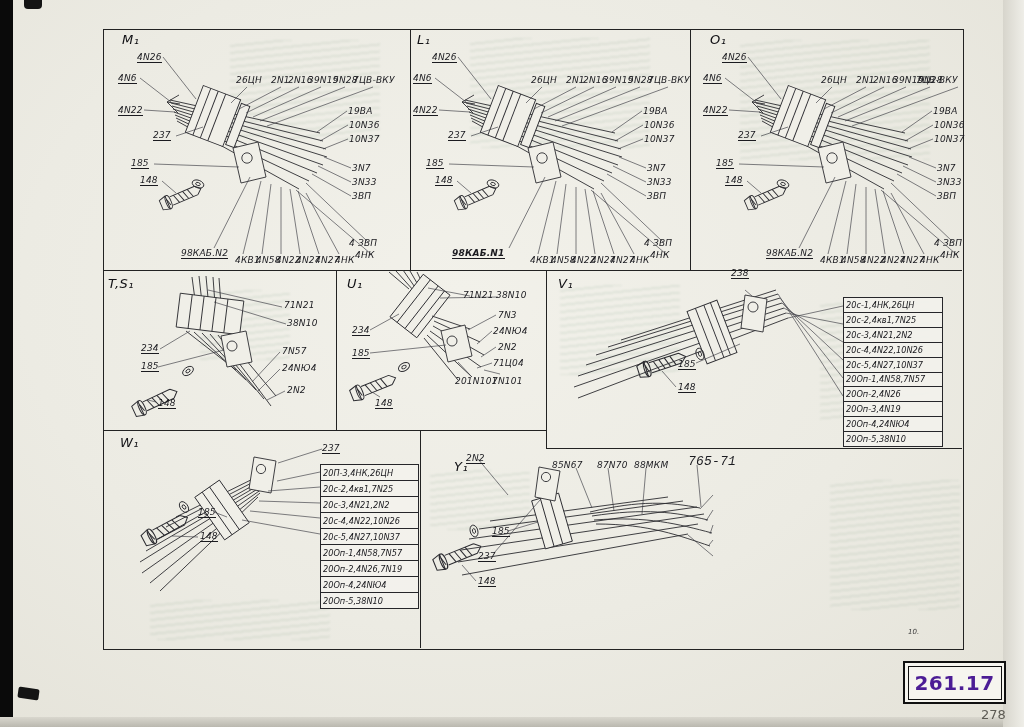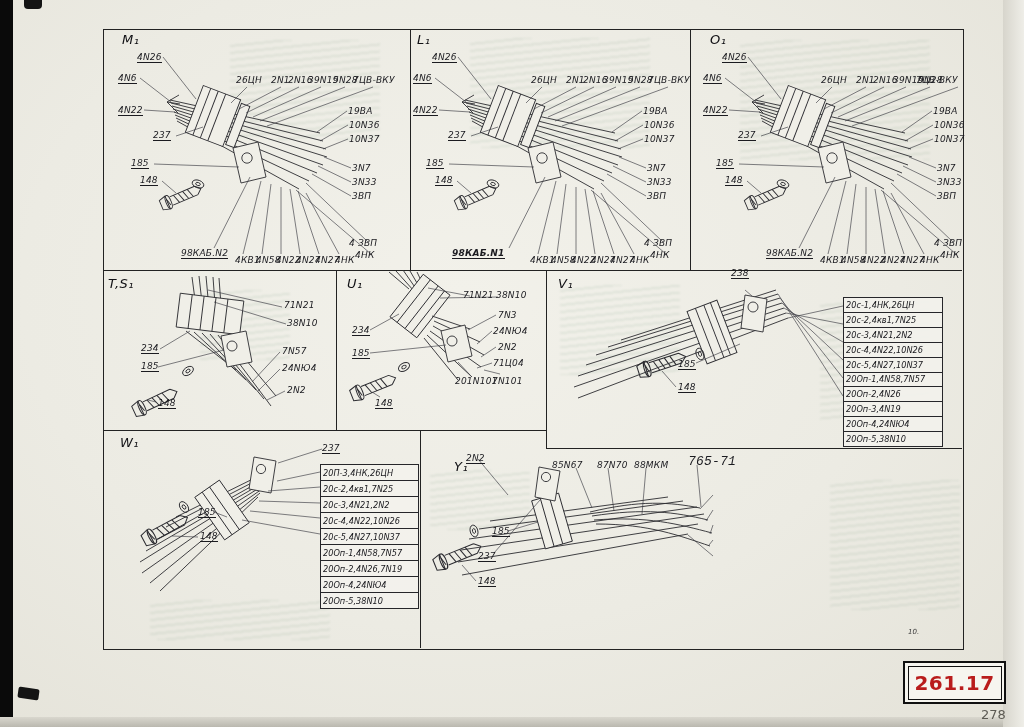--- a/index.html
+++ b/index.html
@@ -22,21 +22,21 @@
   .lbl.s{font-size:13px;font-family:Liberation Mono, monospace;}
   .title{position:absolute;font-size:13px;font-style:italic;color:#101014;letter-spacing:.5px;}
   .ctable{position:absolute;border:1px solid #26262a;display:flex;flex-direction:column;
        background:rgba(243,242,236,.9);}
   .ctable .row{flex:1;border-bottom:1px solid #26262a;font-size:8.2px;font-style:italic;
        color:#17171c;padding:0 2px;white-space:nowrap;overflow:hidden;display:flex;align-items:center;}
   .ctable .row:last-child{border-bottom:none;}
   .codebox{position:absolute;left:903px;top:661px;width:99px;height:39px;border:2.2px solid #101010;
        background:#f6f5ef;}
   .codebox-inner{position:absolute;inset:2.5px;border:1.2px solid #101010;display:flex;
-       align-items:center;justify-content:center;font-weight:bold;font-size:20px;color:#b91c1c;
+       align-items:center;justify-content:center;font-weight:bold;font-size:20px;color:#4c1d95;
        letter-spacing:.5px;}
   .pagenum{position:absolute;left:981px;top:707px;font-size:13px;color:#5c5a53;}
   .footnote{position:absolute;left:908px;top:628px;font-size:7px;font-style:italic;color:#3a3a3a;}
   svg.art{position:absolute;left:0;top:0;pointer-events:none;}
 </style>
 </head>
 <body>
 
 <div class="page">
 

